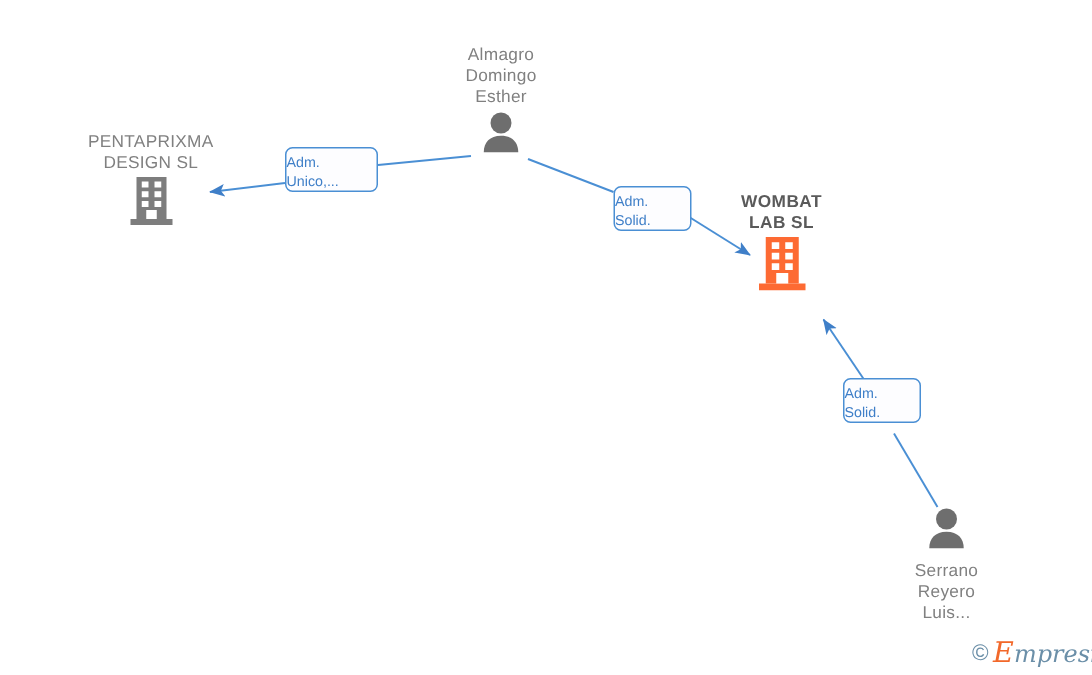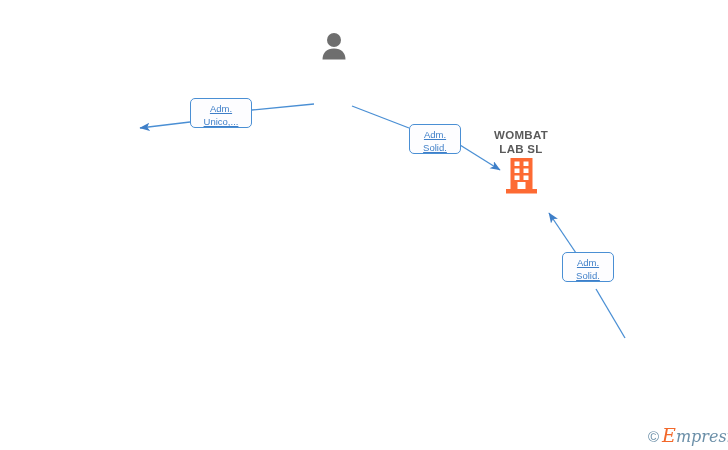--- a/index.html
+++ b/index.html
@@ -49,24 +49,22 @@
   }
   .edge-label {
     position: absolute;
     box-sizing: border-box;
     border: 1px solid #4a8fd4;
     border-radius: 5px;
     background: #fdfdff;
     color: #3f7fc8;
     font-size: 9.5px;
     line-height: 13px;
-    text-align: center;
     padding-top: 3px;
     white-space: pre-line;
-    text-decoration: underline;
   }
   #watermark {
     position: absolute;
     display: flex;
     align-items: center;
     gap: 3px;
   }
   .wm-c {
     color: #6b8fa8;
     font-size: 15px;
@@ -102,22 +100,42 @@
 
     <path d="M352,106 L409,128" fill="none" stroke="#4a8fd4" stroke-width="1.3"></path>
 
     <path d="M460,145 L500,170" fill="none" stroke="#4a8fd4" stroke-width="1.3" marker-end="url(#arrow)"></path>
 
     <path d="M625,338 L596,289" fill="none" stroke="#4a8fd4" stroke-width="1.3"></path>
 
     <path d="M576,253 L549,213" fill="none" stroke="#4a8fd4" stroke-width="1.3" marker-end="url(#arrow)"></path>
   </svg>
 
+  <div class="node" style="left:28px; top:88px; width:145px;">
+    <div class="node-label">PENTAPRIXMA
+DESIGN  SL</div>
+    <span class="node-icon">
+      <svg width="30" height="34" viewBox="0 0 30 34" xmlns="http://www.w3.org/2000/svg">
+        <rect x="5" y="1" width="20" height="28" fill="#7d7d7d"></rect>
+        <rect x="1" y="29" width="28" height="4" fill="#7d7d7d"></rect>
+        <rect x="8.5" y="4" width="4.5" height="4" fill="#ffffff"></rect>
+        <rect x="17" y="4" width="4.5" height="4" fill="#ffffff"></rect>
+        <rect x="8.5" y="10.5" width="4.5" height="4" fill="#ffffff"></rect>
+        <rect x="17" y="10.5" width="4.5" height="4" fill="#ffffff"></rect>
+        <rect x="8.5" y="17" width="4.5" height="4" fill="#ffffff"></rect>
+        <rect x="17" y="17" width="4.5" height="4" fill="#ffffff"></rect>
+        <rect x="11.5" y="23" width="7" height="6" fill="#ffffff"></rect>
+      </svg>
+    </span>
+  </div>
 
   <div class="node" style="left:288px; top:30px; width:92px;">
+    <div class="node-label">Almagro
+Domingo
+Esther</div>
     <span class="node-icon">
       <svg width="30" height="30" viewBox="0 0 30 30" xmlns="http://www.w3.org/2000/svg">
         <circle cx="15" cy="9" r="7" fill="#6e6e6e"></circle>
         <path d="M15,17.5 C7.5,17.5 3.5,22 3.5,28.5 L26.5,28.5 C26.5,22 22.5,17.5 15,17.5 z" fill="#6e6e6e"></path>
       </svg>
     </span>
   </div>
 
   <div class="node" style="left:468px; top:128px; width:106px;">
     <div class="node-label company-main">WOMBAT
@@ -130,20 +148,31 @@
         <rect x="18.5" y="4.5" width="5" height="4.5" fill="#ffffff"></rect>
         <rect x="9.5" y="11.5" width="5" height="4.5" fill="#ffffff"></rect>
         <rect x="18.5" y="11.5" width="5" height="4.5" fill="#ffffff"></rect>
         <rect x="9.5" y="18.5" width="5" height="4.5" fill="#ffffff"></rect>
         <rect x="18.5" y="18.5" width="5" height="4.5" fill="#ffffff"></rect>
         <rect x="12.5" y="25" width="8" height="7" fill="#ffffff"></rect>
       </svg>
     </span>
   </div>
 
+  <div class="node" style="left:585px; top:336px; width:92px;">
+    <span class="node-icon">
+      <svg width="30" height="30" viewBox="0 0 30 30" xmlns="http://www.w3.org/2000/svg">
+        <circle cx="15" cy="9" r="7" fill="#6e6e6e"></circle>
+        <path d="M15,17.5 C7.5,17.5 3.5,22 3.5,28.5 L26.5,28.5 C26.5,22 22.5,17.5 15,17.5 z" fill="#6e6e6e"></path>
+      </svg>
+    </span>
+    <div class="node-label below">Serrano
+Reyero
+Luis...</div>
+  </div>
 
   <div class="edge-label" style="left:190px; top:98px; width:62px; height:30px;">Adm.
 Unico,...</div>
 
   <div class="edge-label" style="left:409px; top:124px; width:52px; height:30px;">Adm.
 Solid.</div>
 
   <div class="edge-label" style="left:562px; top:252px; width:52px; height:30px;">Adm.
 Solid.</div>
 

